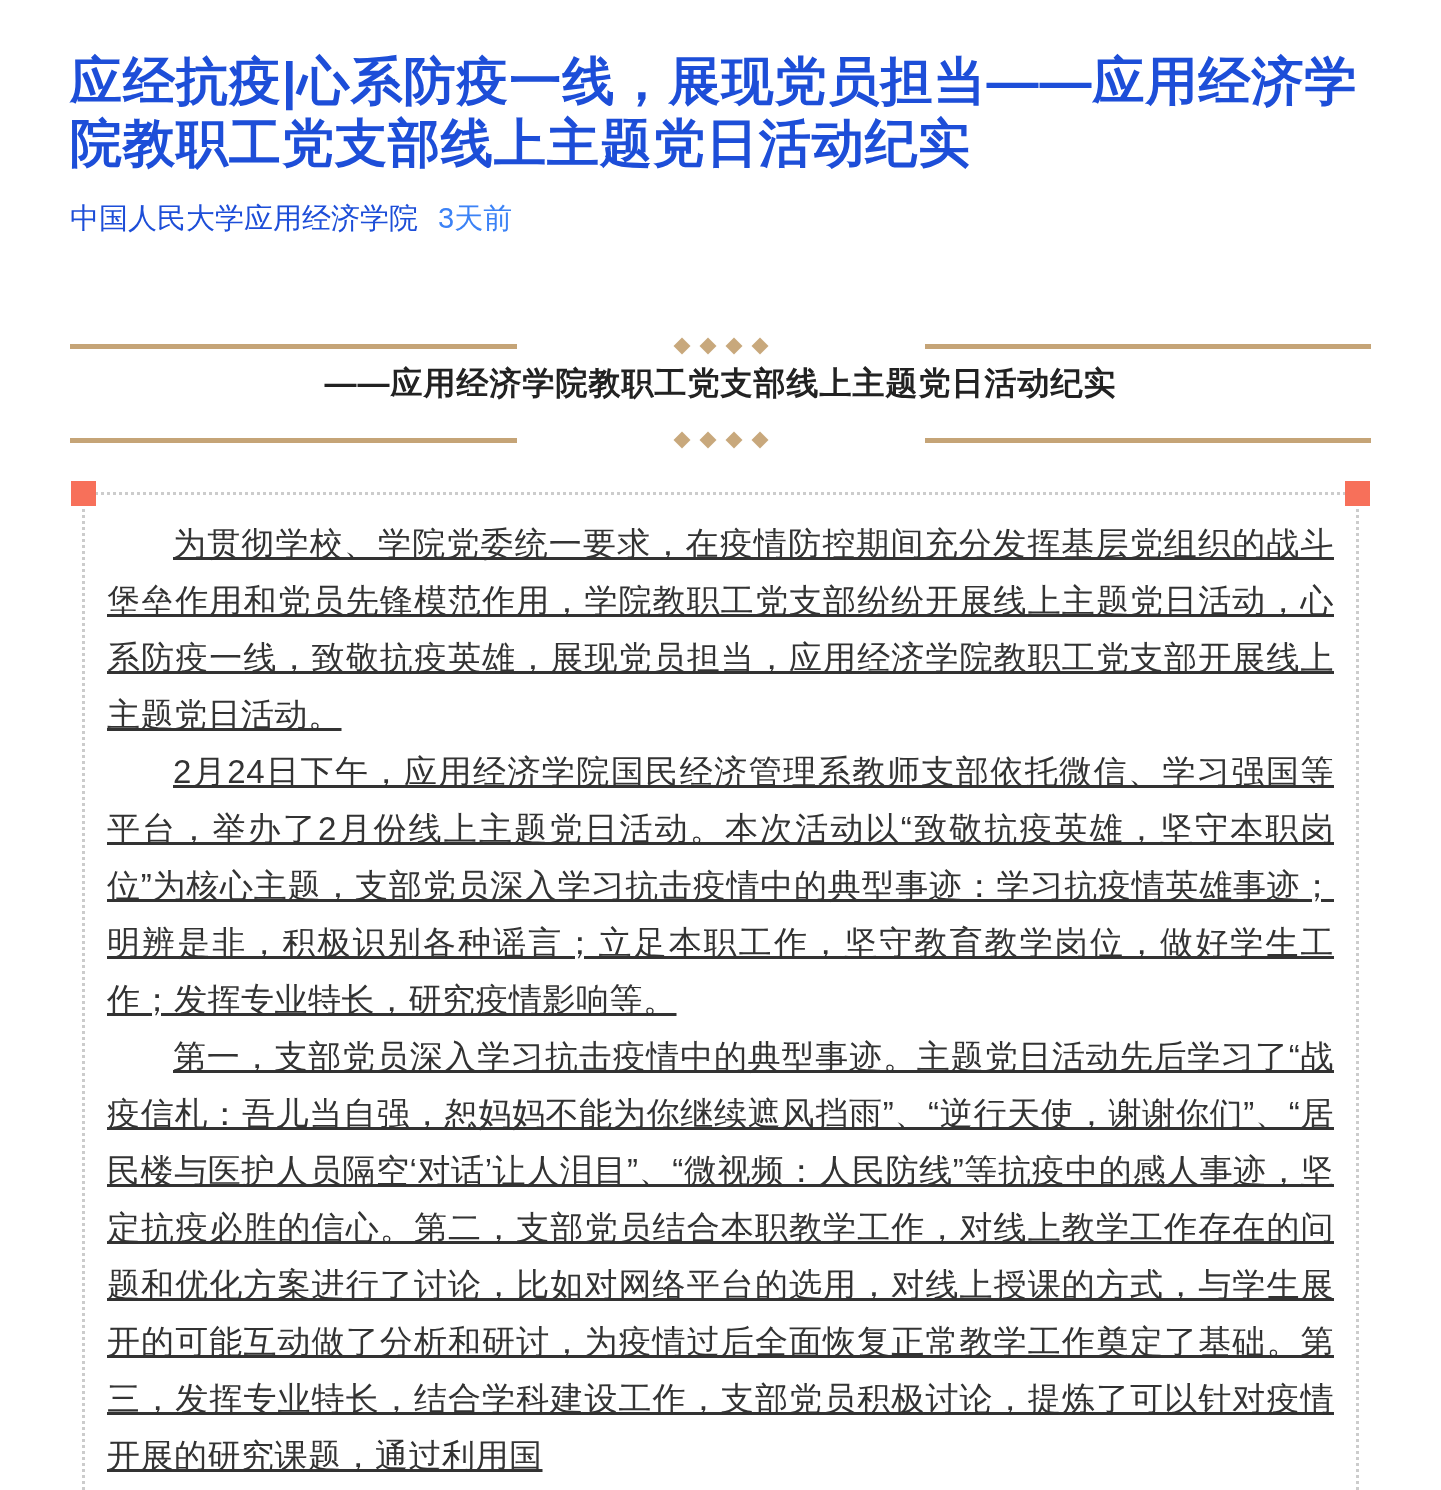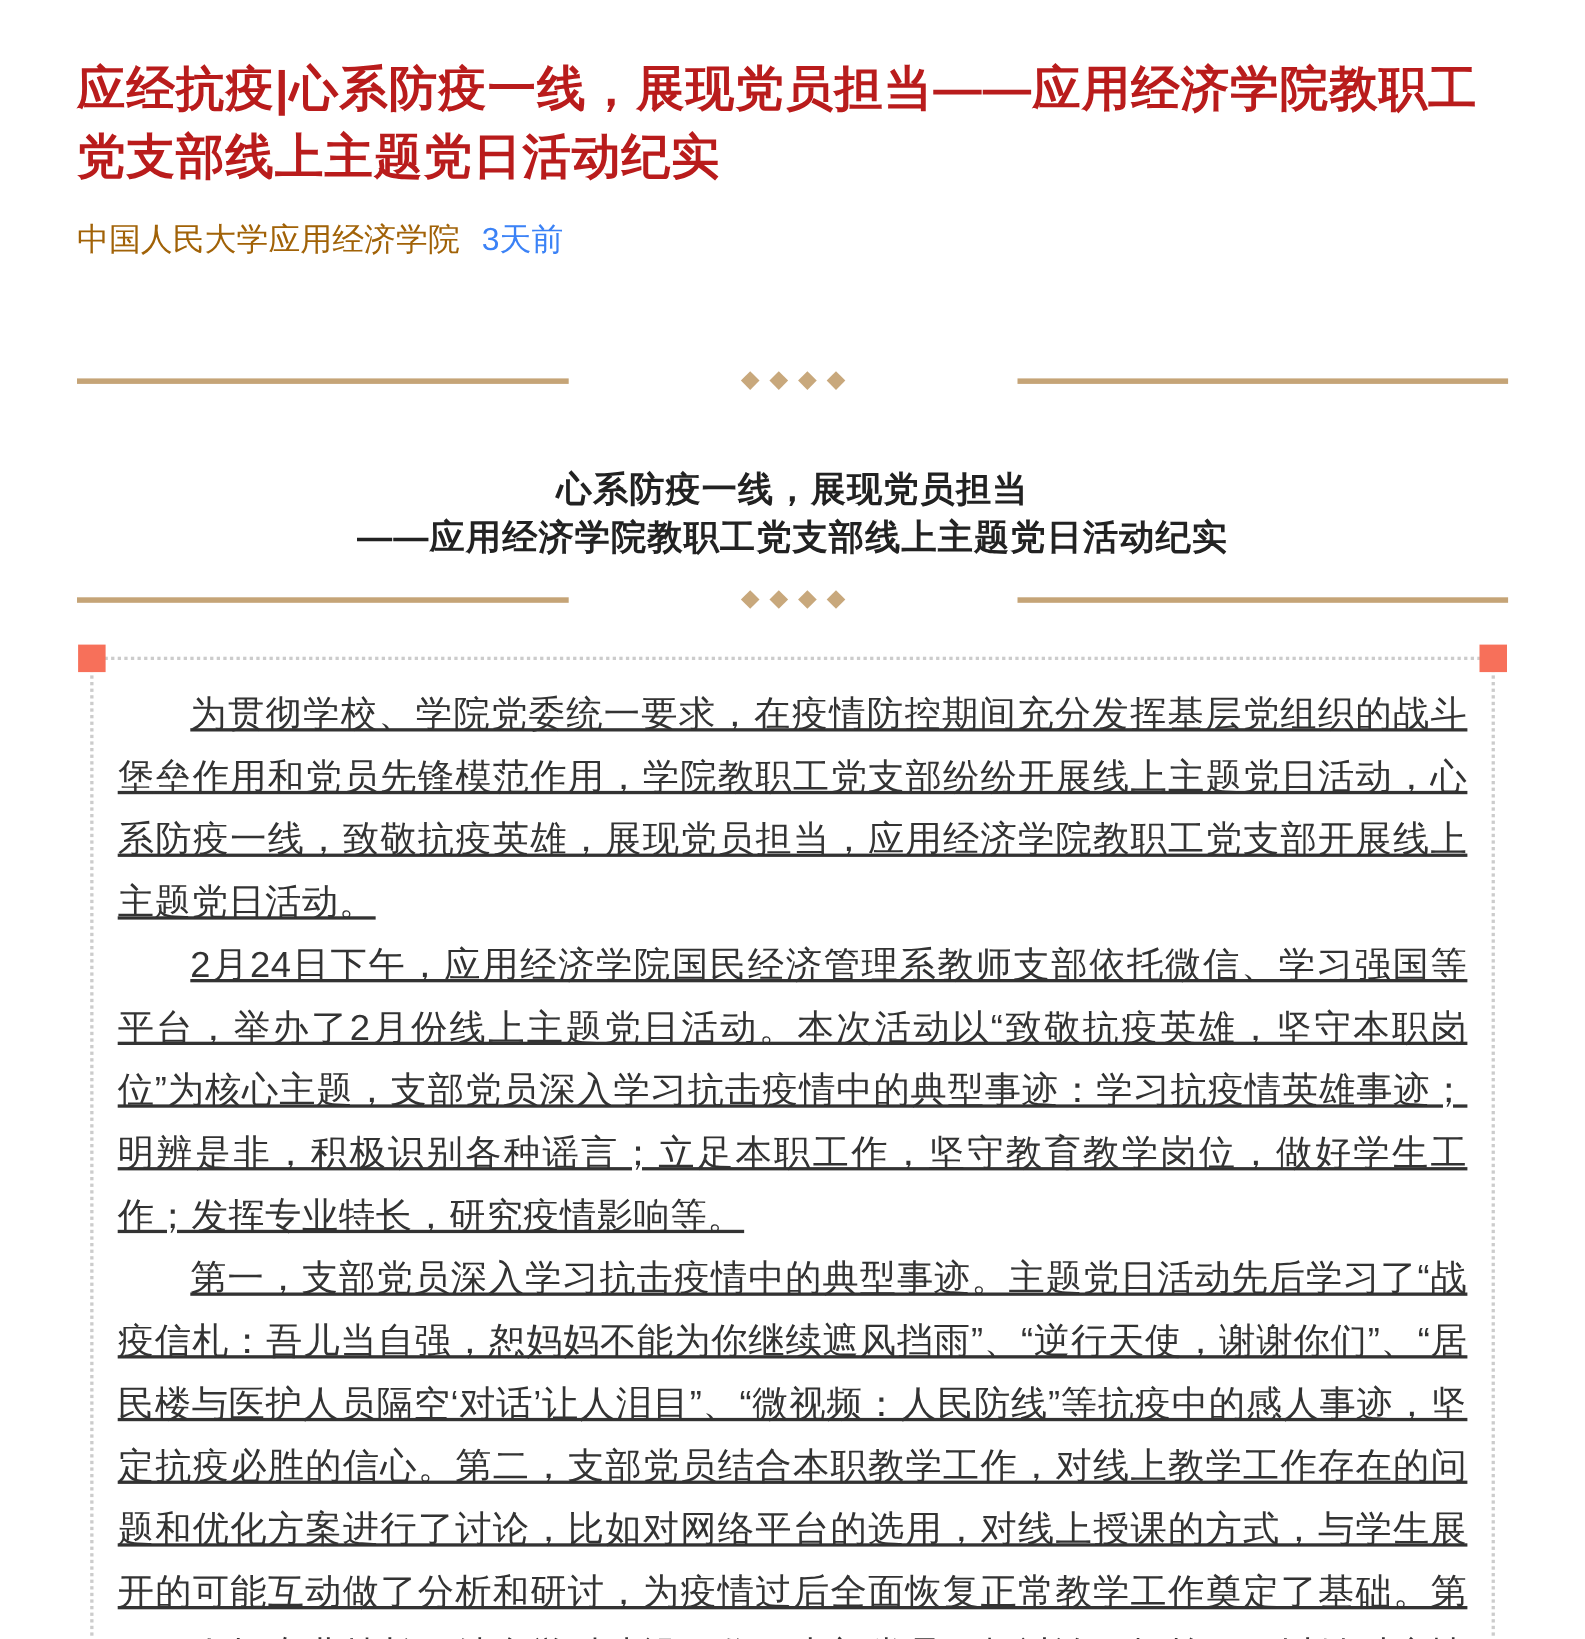--- a/index.html
+++ b/index.html
@@ -9,37 +9,37 @@
     height: 1490px;
     overflow: hidden;
     background: #ffffff;
     font-family: "Liberation Sans", sans-serif;
   }
   .page { padding: 0 70px; }
 
   
   .title {
     margin: 50px 0 0 0;
-    font-size: 44px;
+    font-size: 52px;
     line-height: 62px;
     font-weight: 600;
-    color: #b91c1c;
+    color: #1d4ed8;
     letter-spacing: 1px;
   }
 
   
   .meta {
     margin-top: 26px;
     font-size: 29px;
     line-height: 36px;
     display: flex;
     align-items: baseline;
   }
   .author {
-    color: #a16207;
+    color: #1d4ed8;
     text-decoration: none;
     cursor: pointer;
   }
   .time {
     color: #3b82f6;
     margin-left: 20px;
   }
 
   
   .divider {
@@ -125,21 +125,20 @@
     <span class="line"></span>
     <span class="diamonds">
       <span class="diamond"></span>
       <span class="diamond"></span>
       <span class="diamond"></span>
       <span class="diamond"></span>
     </span>
     <span class="line"></span>
   </div>
 
-  <div class="subtitle first">心系防疫一线，展现党员担当</div>
 
   <div class="subtitle second">——应用经济学院教职工党支部线上主题党日活动纪实</div>
 
   <div class="divider bottom">
     <span class="line"></span>
     <span class="diamonds">
       <span class="diamond"></span>
       <span class="diamond"></span>
       <span class="diamond"></span>
       <span class="diamond"></span>

